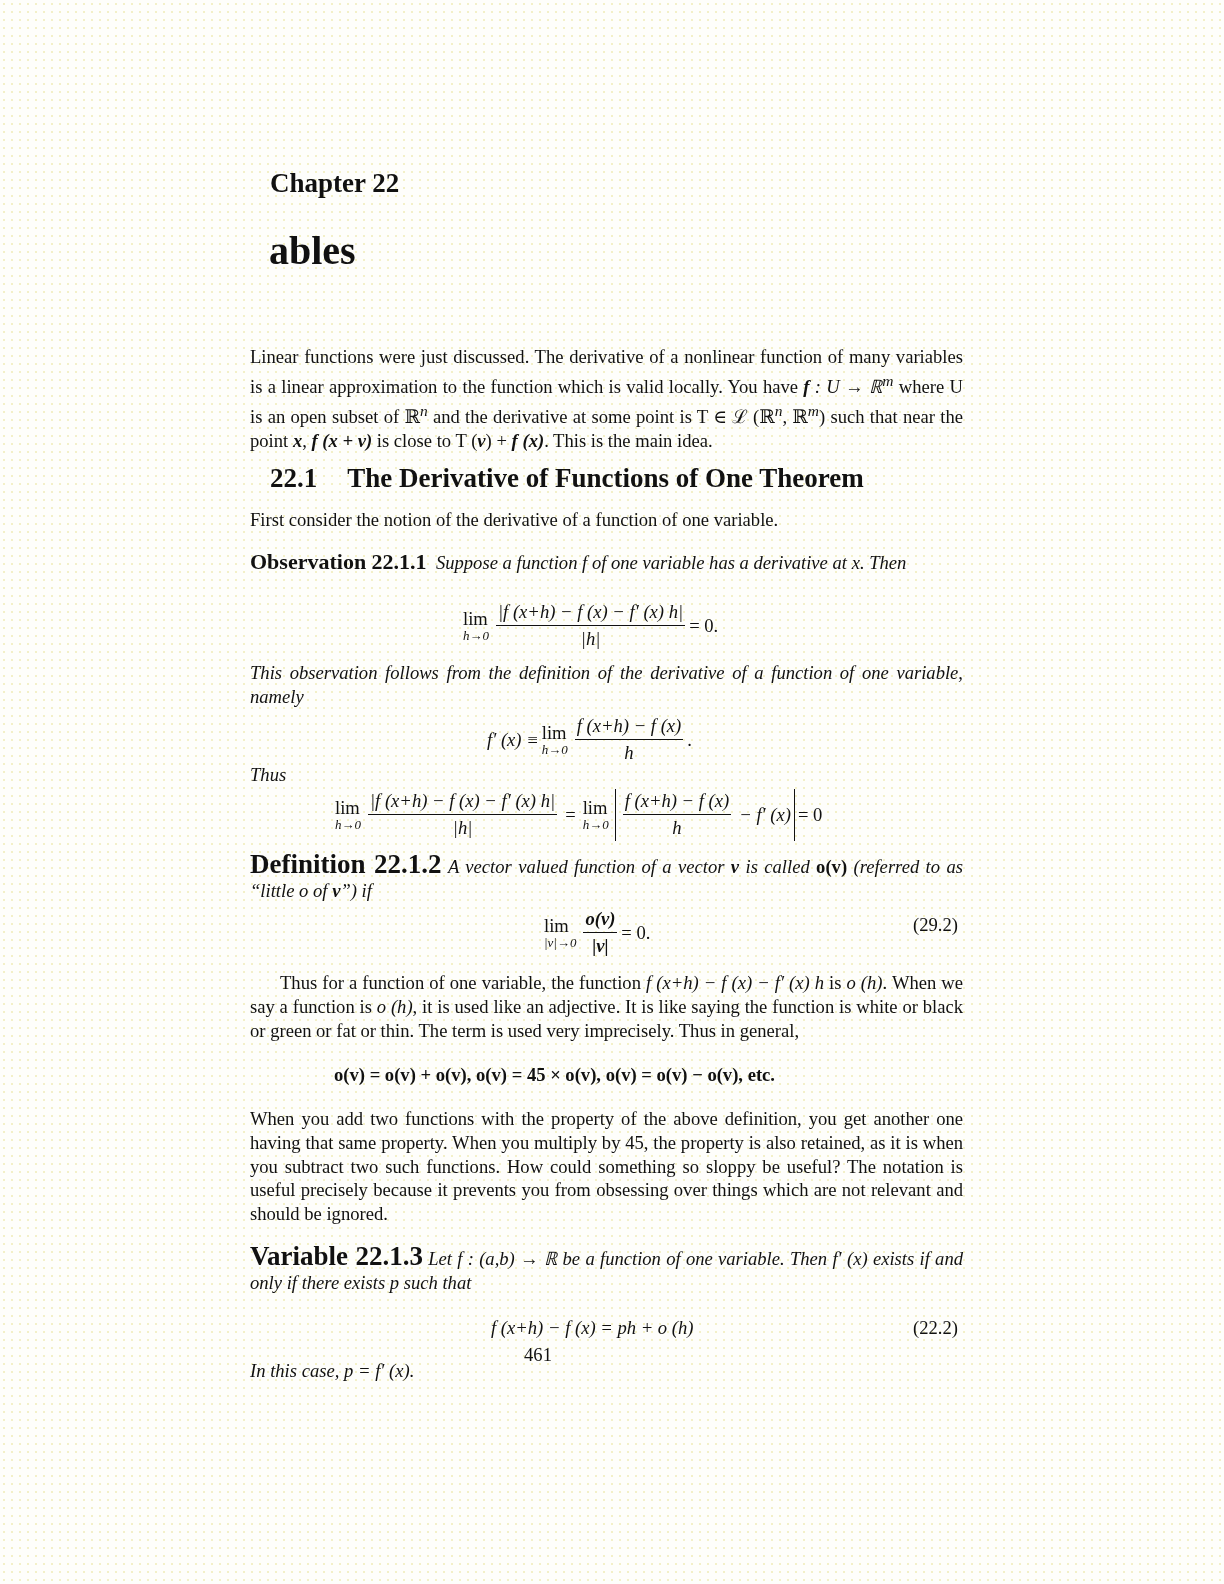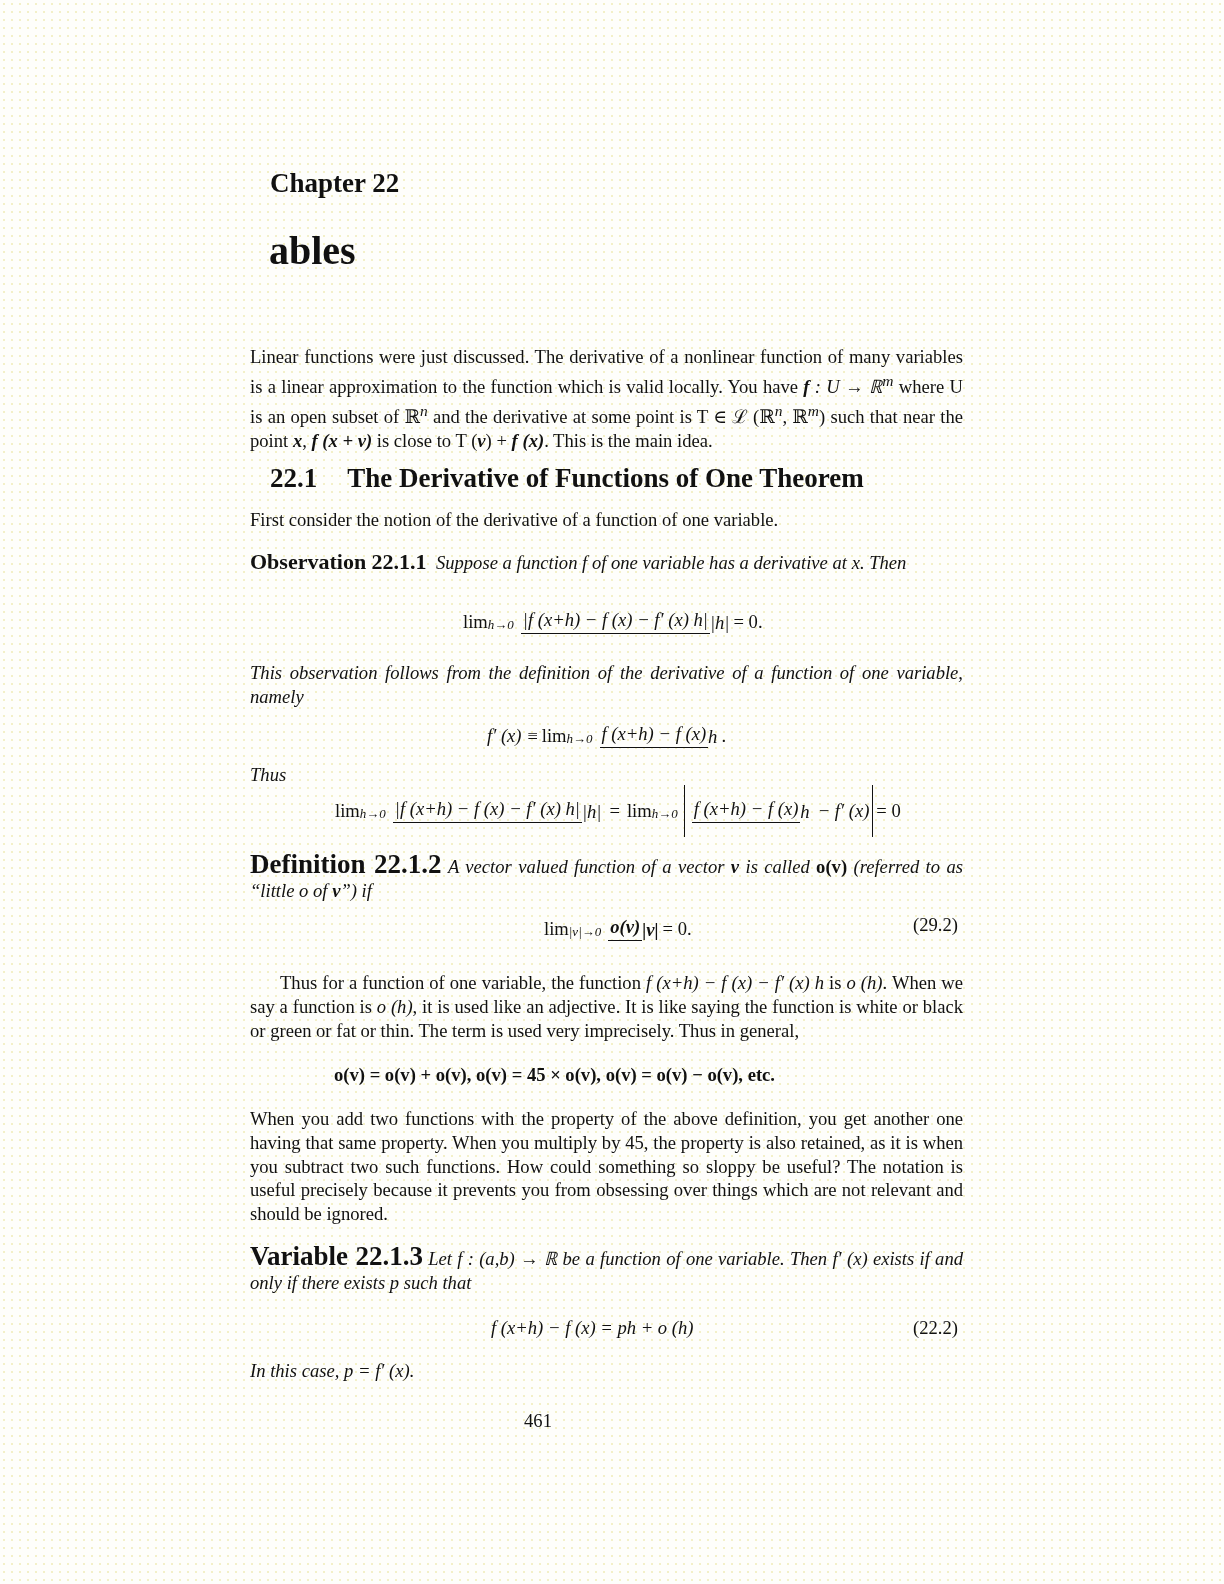--- a/index.html
+++ b/index.html
@@ -18,29 +18,29 @@
   .para.indent { text-indent:30px; }
   .sec { left:270px; top:463px; font-size:27px; font-weight:bold; }
   .sec .num { margin-right:30px;text-align:center; }
   .thm { left:250px; width:713px; font-size:18.6px; line-height:23.8px; text-align:justify; }
   .thm .head { font-weight:bold; font-style:normal; font-size:22px; }
   .thm .head.big { font-size:27px; }
   .thm .body { font-style:italic; }
   .i { font-style:italic; }
   .b { font-weight:bold; font-style:italic; }
   .math { font-size:18.6px; white-space:nowrap; display:flex; align-items:center; }
-  .frac { display:inline-flex; flex-direction:row; align-items:center; margin:16px 4px; }
+  .frac { display:inline-flex; flex-direction:column; align-items:center; margin:8px 4px; }
   .frac .n { padding:0 2px 2px 2px; border-bottom:1px solid #111; line-height:22px; }
   .frac .d { padding-top:2px; line-height:22px; }
-  .lim { display:inline-flex; flex-direction:row; align-items:flex-end; margin:0 3px; }
+  .lim { display:inline-flex; flex-direction:column; align-items:flex-start; margin:0 3px; }
   .lim .l { line-height:20px; }
   .lim .s { font-size:13px; font-style:italic; line-height:14px; }
   .bar { display:inline-block; border-left:1.3px solid #111; height:52px; margin:0 3px; }
   .eqno { font-size:18.6px; }
-  .pagenum { left:0; width:1076px; top:1410px; text-align:center; font-size:18.6px; }
+  .pagenum { left:0; width:1076px; top:1344px; text-align:center; font-size:18.6px; }
 </style>
 </head>
 <body>
 
 <div class="abs chapter">Chapter 22</div>
 
 <div class="abs title">
   <div>ables</div>
 </div>
 

